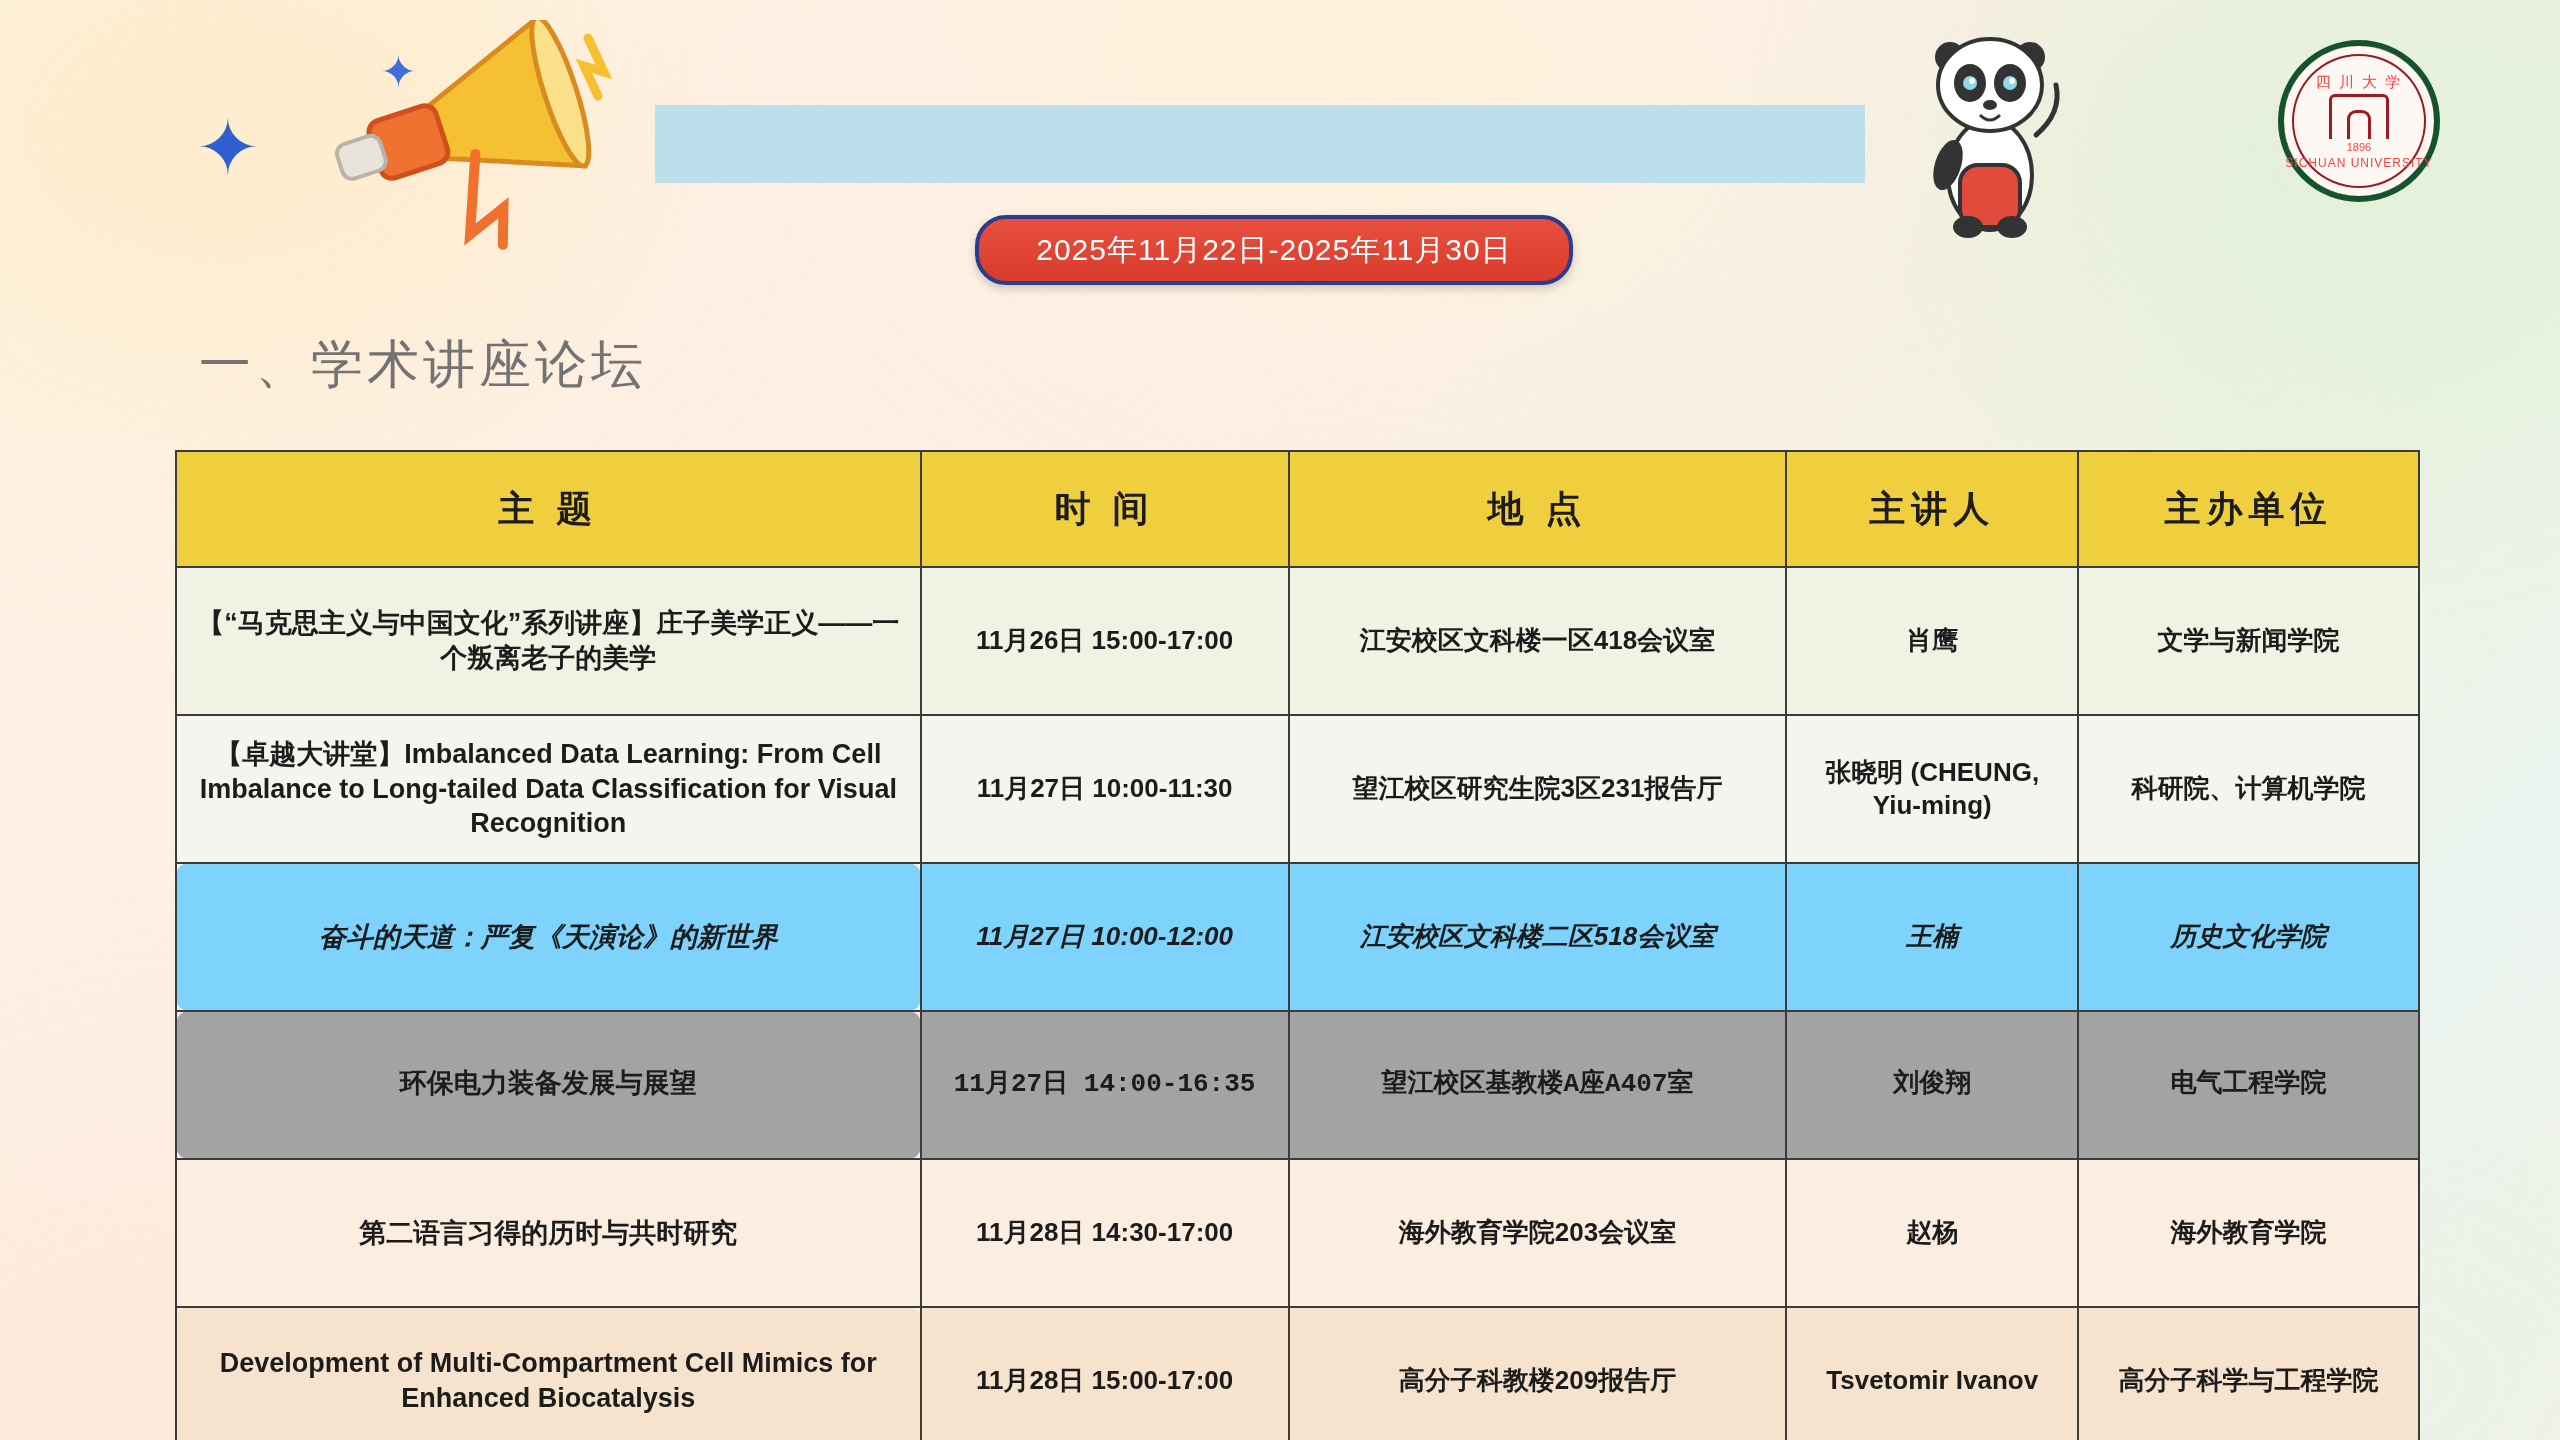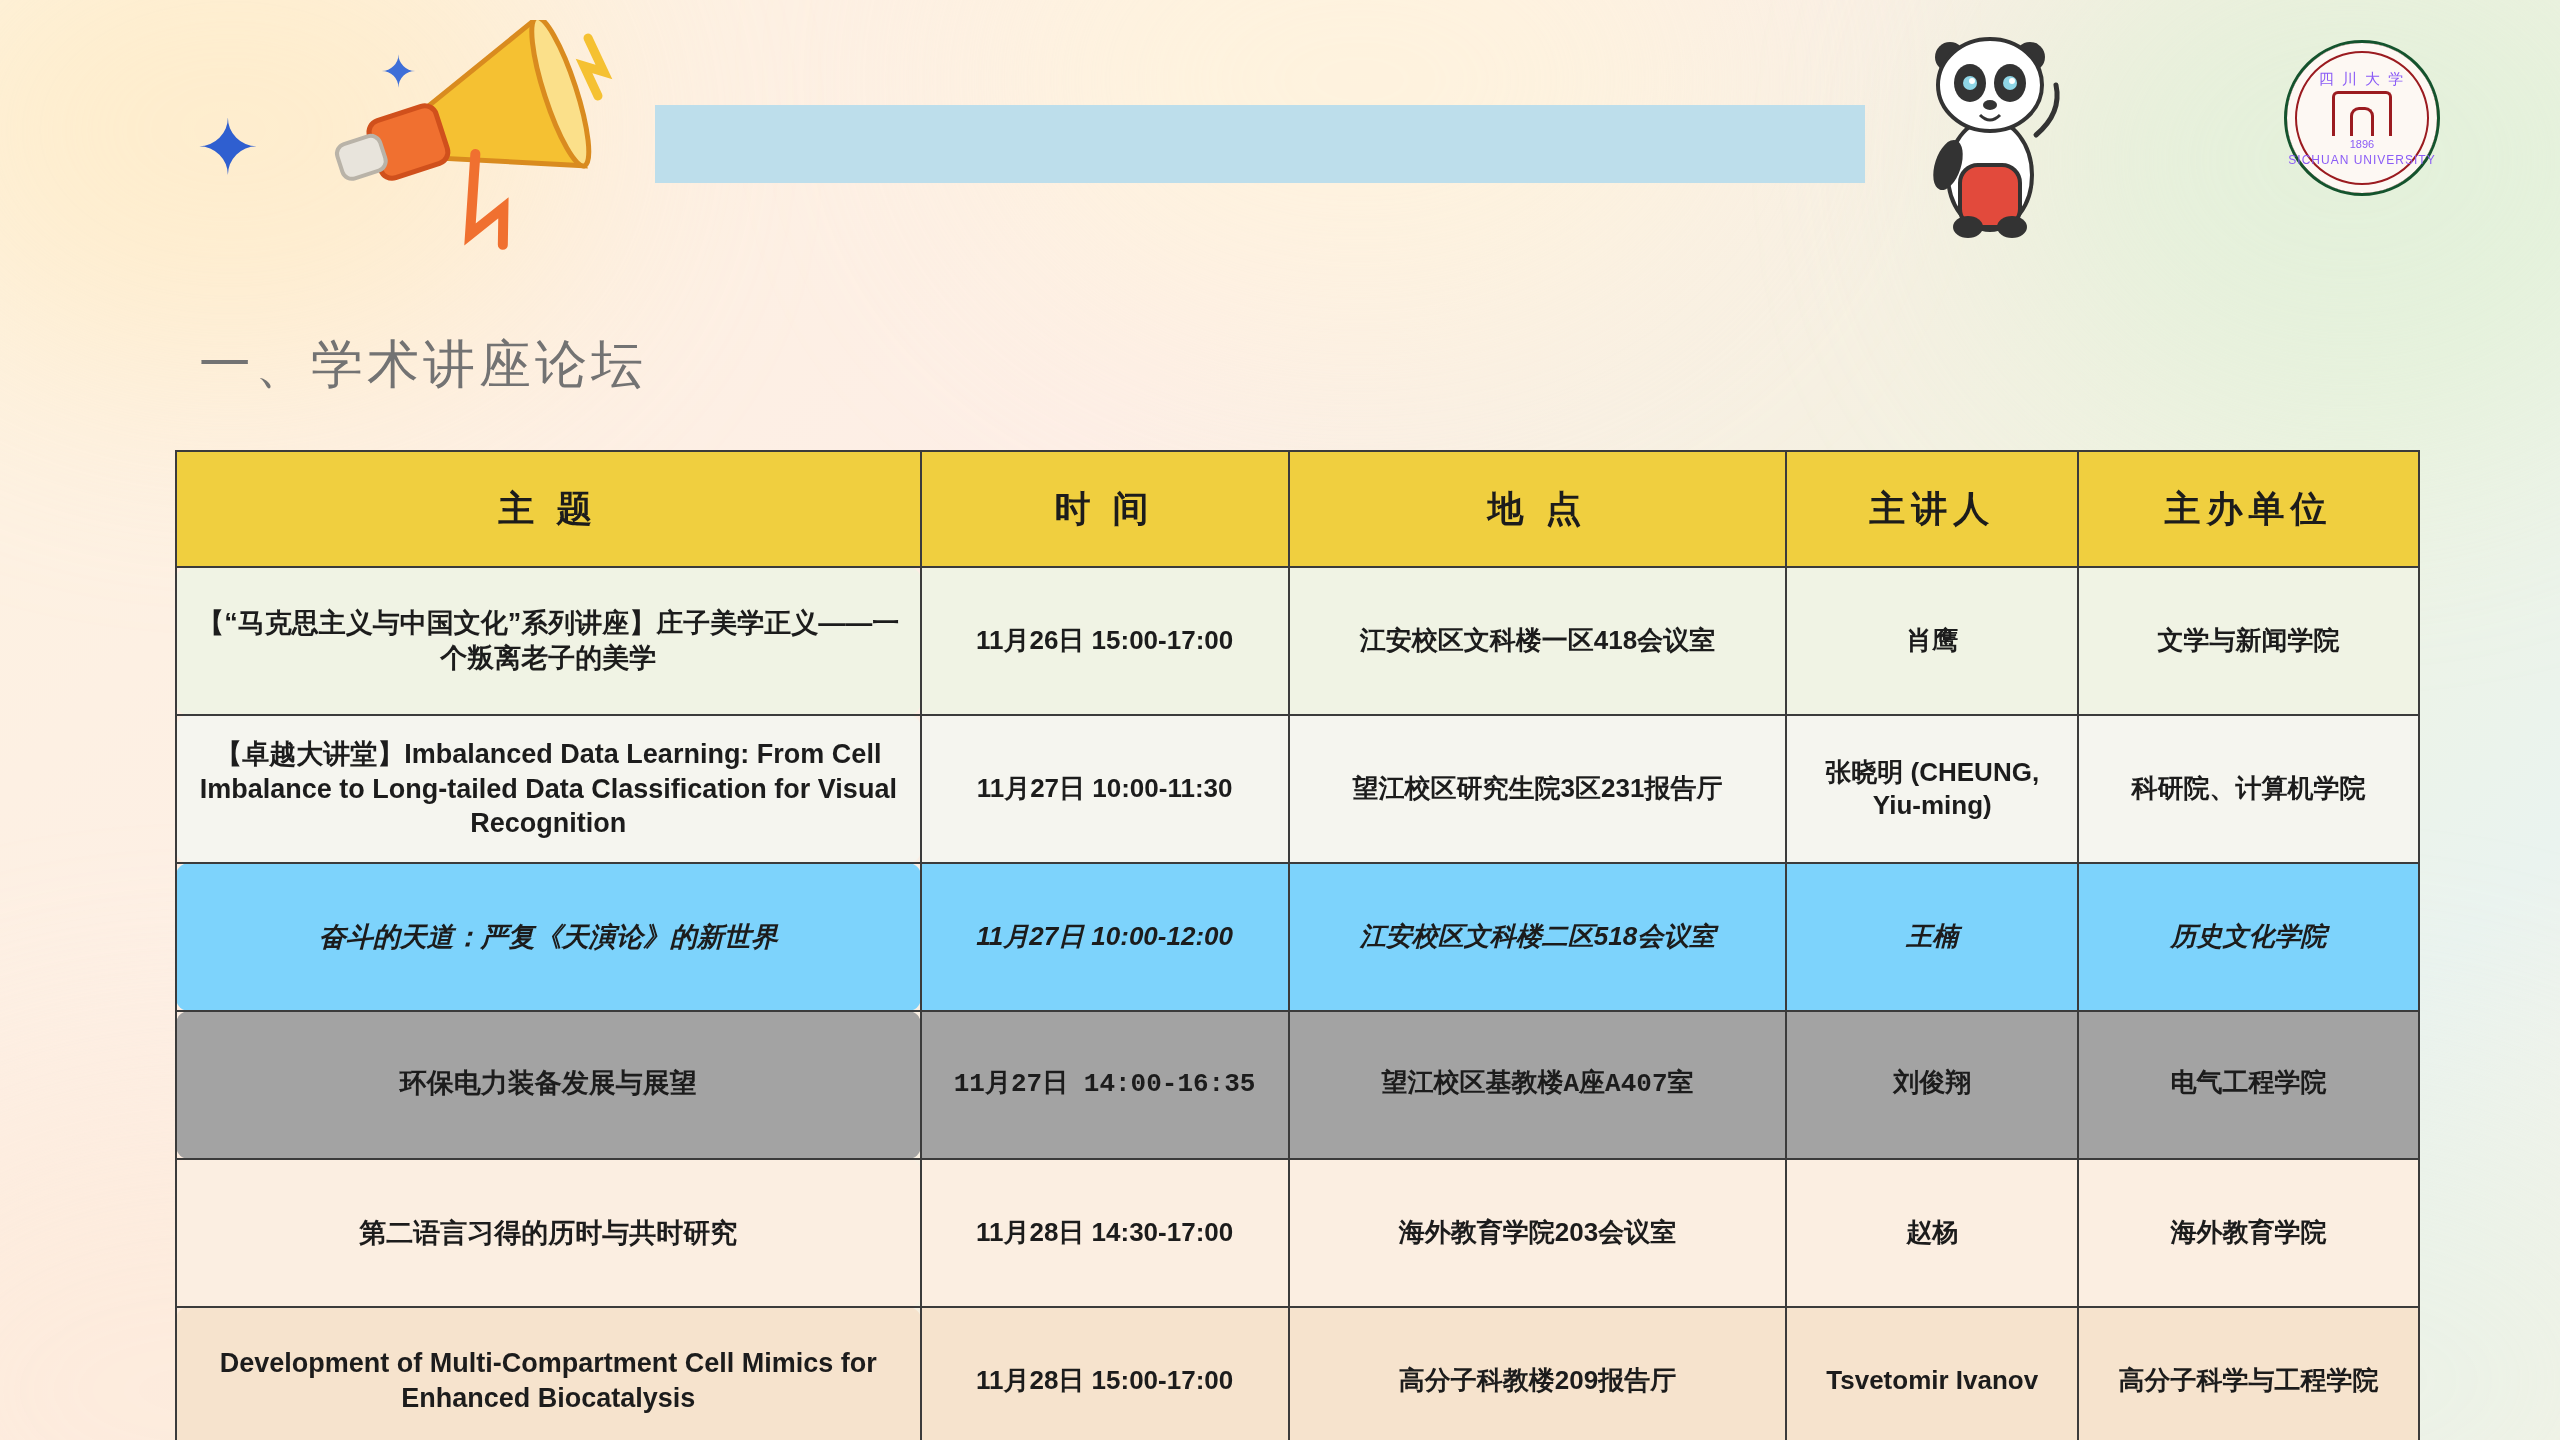--- a/index.html
+++ b/index.html
@@ -107,27 +107,27 @@
     height: 225px;
   }
   
   .badge {
     position: absolute;
     right: 120px;
     top: 40px;
     width: 150px;
     height: 150px;
     border-radius: 50%;
-    border: 3px solid #14532d;
+    border: 6px solid #14532d;
     background: #fdf8f3;
     display: flex;
     flex-direction: column;
     align-items: center;
     justify-content: center;
-    color: #8b5cf6;
+    color: #ef4444;
     box-shadow: inset 0 0 0 8px #fdf8f3, inset 0 0 0 10px #9b1b20;
   }
   .badge .badge-top { font-size: 15px; letter-spacing: 2px; margin-bottom: 2px; }
   .badge .badge-gate {
     width: 54px; height: 42px;
     border: 3px solid #9b1b20;
     border-bottom: none;
     border-radius: 6px 6px 0 0;
     position: relative;
   }
@@ -234,20 +234,21 @@
     <circle cx="102" cy="66" r="3" fill="#fff"></circle>
     <ellipse cx="80" cy="90" rx="7" ry="5" fill="#333"></ellipse>
     <path d="M70 100 q10 10 20 0" fill="none" stroke="#333" stroke-width="3"></path>
     <path d="M126 120 q26 -22 20 -50" fill="none" stroke="#333" stroke-width="5" stroke-linecap="round"></path>
     <ellipse cx="38" cy="150" rx="13" ry="26" fill="#333" transform="rotate(18 38 150)"></ellipse>
     <ellipse cx="58" cy="212" rx="15" ry="11" fill="#333"></ellipse>
     <ellipse cx="102" cy="212" rx="15" ry="11" fill="#333"></ellipse>
   </svg>
 
   <div class="title-band"></div>
+  <div class="date-pill">2025年11月22日-2025年11月30日</div>
 
   <div class="badge">
     <div class="badge-top">四 川 大 学</div>
     <div class="badge-gate"></div>
     <div class="badge-year">1896</div>
     <div class="badge-bottom">SICHUAN UNIVERSITY</div>
   </div>
 </div>
 
 <div class="section-heading">一、学术讲座论坛</div>

